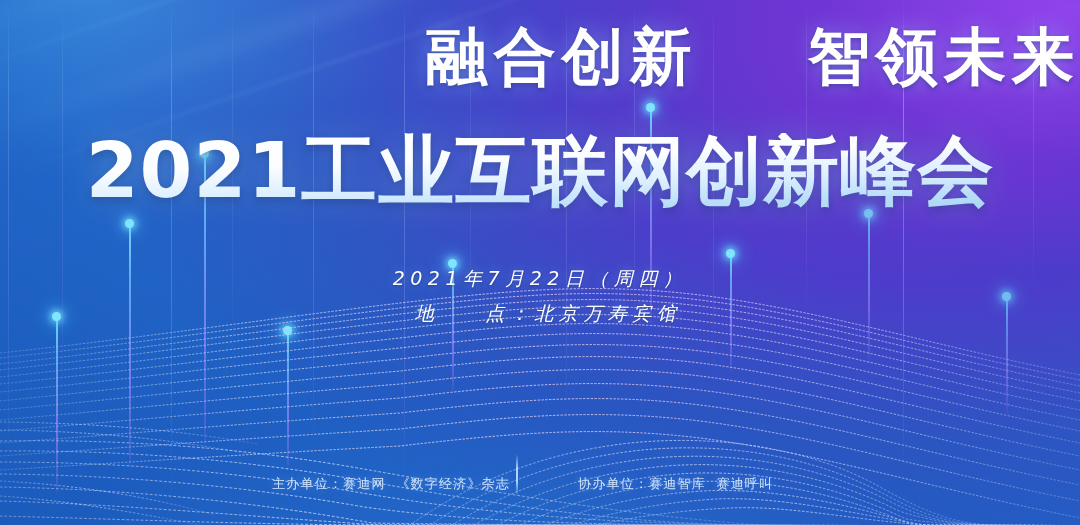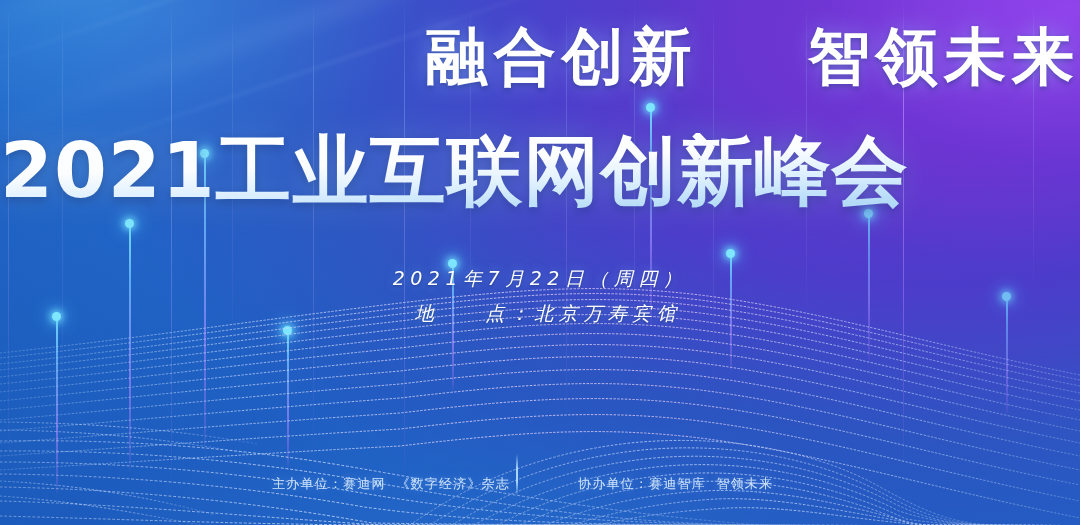--- a/index.html
+++ b/index.html
@@ -61,21 +61,21 @@
     text-align:right;
     font-family:"DejaVu Serif","Liberation Serif",serif;
     font-size:62px;line-height:1;font-weight:700;color:#ffffff;
     letter-spacing:6px;
     text-shadow:0 0 22px rgba(150,205,255,.45),0 2px 5px rgba(10,30,90,.45);
     white-space:pre;
   }
 
   .maintitle{
     position:absolute;top:133px;left:0;width:1080px;
-    text-align:left;
+    text-align:center;
     font-family:"DejaVu Sans","Liberation Sans",sans-serif;
     font-weight:700;
     font-size:76px;line-height:1;
     letter-spacing:1px;
     background:linear-gradient(178deg,#ffffff 0%,#fbfdff 38%,#dcefff 62%,#b8ddf8 84%,#a9d3f4 100%);
     -webkit-background-clip:text;background-clip:text;
     color:transparent;-webkit-text-fill-color:transparent;
     filter:drop-shadow(0 0 16px rgba(140,200,255,.45)) drop-shadow(0 3px 5px rgba(10,25,80,.40));
     white-space:pre;
   }
@@ -221,17 +221,17 @@
     <div class="headline">融合创新    智领未来</div>
 
     <div class="maintitle">2021工业互联网创新峰会</div>
 
     <div class="meta meta-date">2021年7月22日（周四）</div>
     <div class="meta meta-venue">地    点：北京万寿宾馆</div>
 
     <div class="footer">
       <div class="footer-txt footer-left">主办单位：赛迪网  《数字经济》杂志</div>
       <div class="footer-div"></div>
-      <div class="footer-txt footer-right">协办单位：赛迪智库  智领未来</div>
+      <div class="footer-txt footer-right">协办单位：赛迪智库  赛迪呼叫</div>
     </div>
 
   </div>
 </div>
 
 </body></html>

